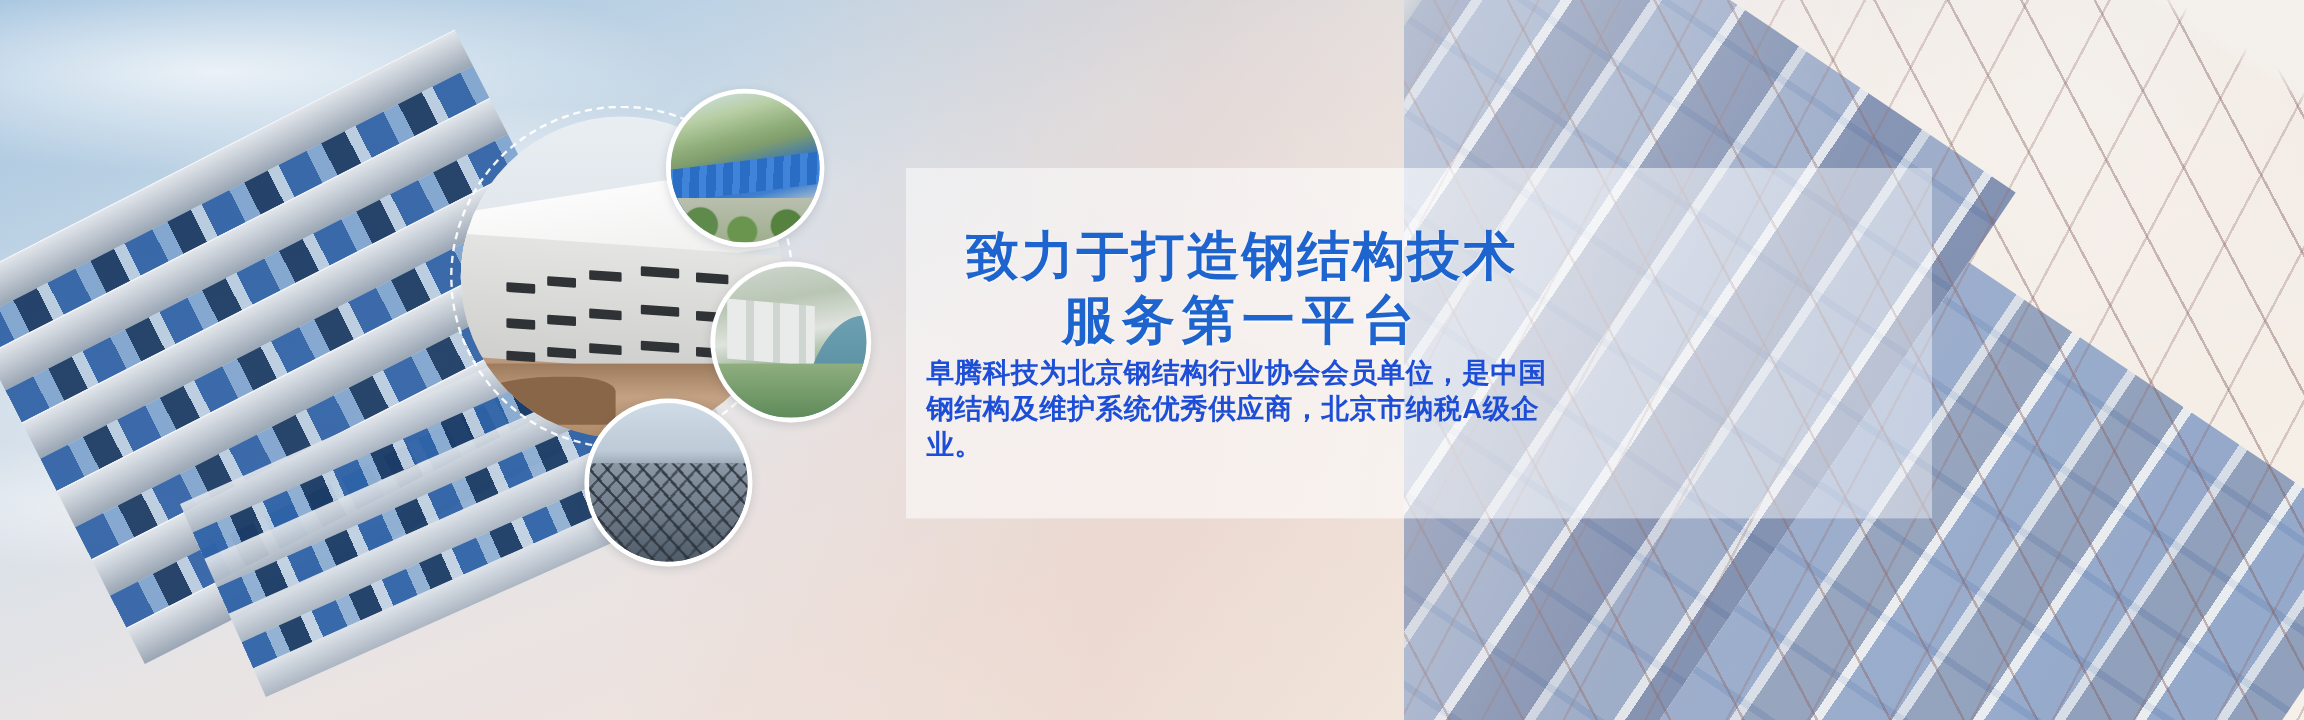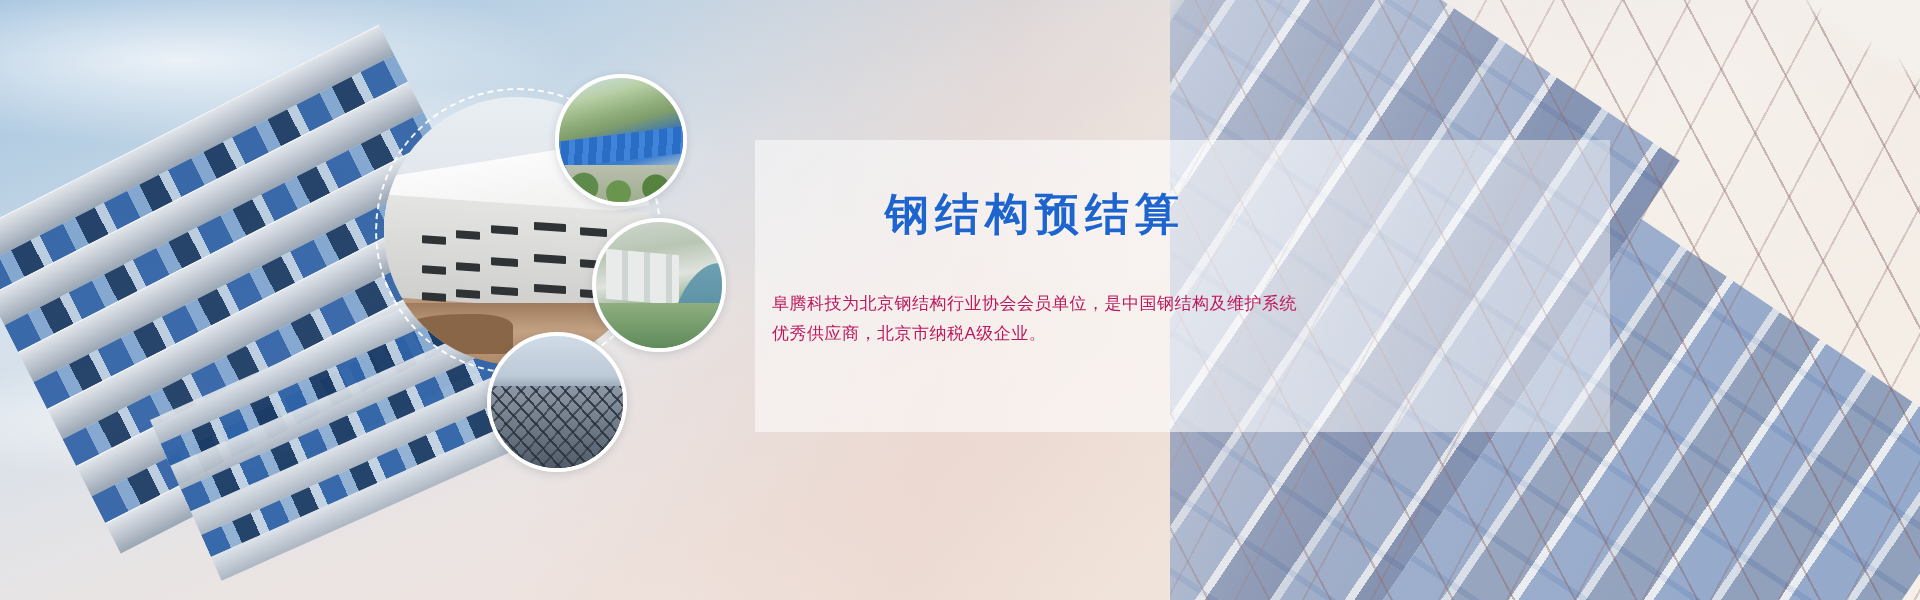--- a/index.html
+++ b/index.html
@@ -194,24 +194,24 @@
     font-family:"DejaVu Serif","Liberation Serif",serif;
     font-weight:bold;
     font-size:44px;
     line-height:54px;
     letter-spacing:2px;
     text-shadow:0 1px 2px rgba(255,255,255,.8);
   }
   .headline .l2{display:block;letter-spacing:6px;}
   .para{
     position:absolute;left:772px;top:272px;width:530px;
-    color:#be185d;
-    font-size:17px;
+    color:#1d4ed8;
+    font-size:23px;
     line-height:30px;
-    font-weight:400;
+    font-weight:700;
     letter-spacing:.5px;
   }
   .bizbox{
     position:absolute;left:772px;top:338px;width:524px;
     background:#1c72e0;
     border-radius:8px;
     padding:9px 14px 11px 18px;
     box-sizing:border-box;
     color:#ffffff;
     font-size:18px;
@@ -304,19 +304,20 @@
 
     <div class="sm-circle sc3">
       <div class="truss"></div>
     </div>
 
   </div>
 
   <div class="panel"></div>
 
   <h1 class="headline">
-    <span class="l2">钢结构预结算</span>
+    <span>致力于打造钢结构技术</span>
+    <span class="l2">服务第一平台</span>
   </h1>
 
   <p class="para">阜腾科技为北京钢结构行业协会会员单位，是中国钢结构及维护系统优秀供应商，北京市纳税A级企业。</p>
 
 
 </div>
 
 </body></html>

